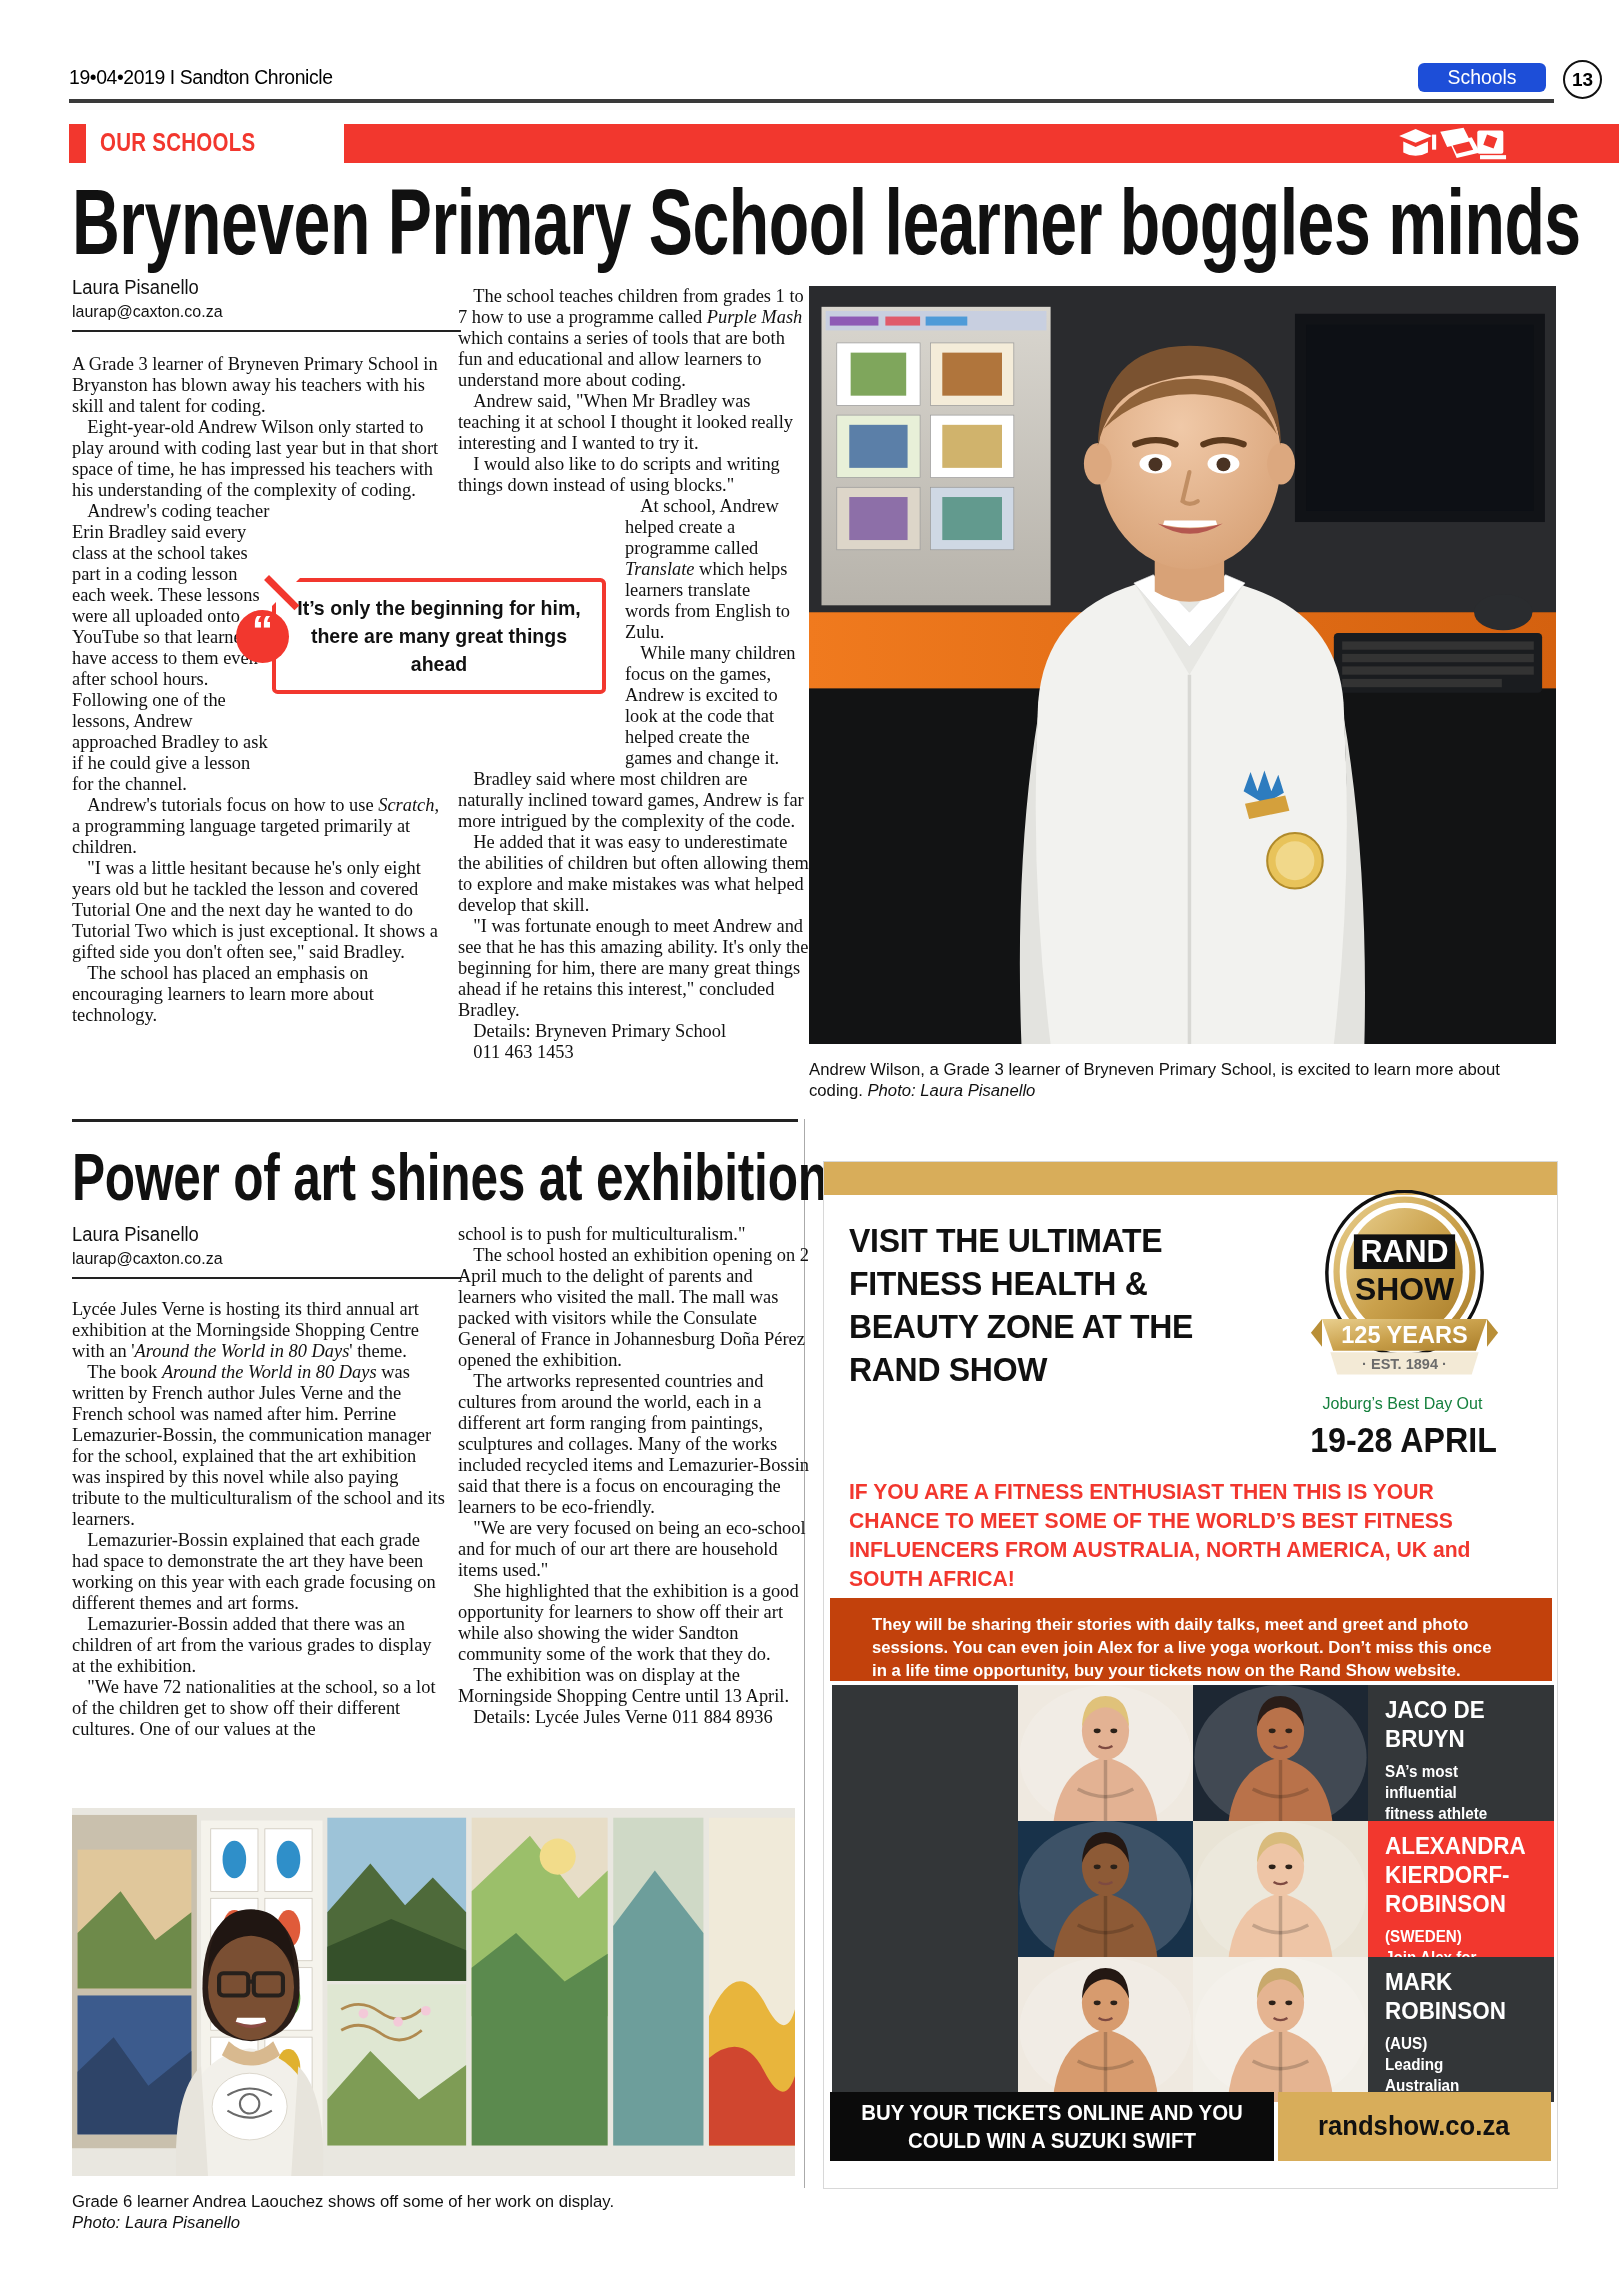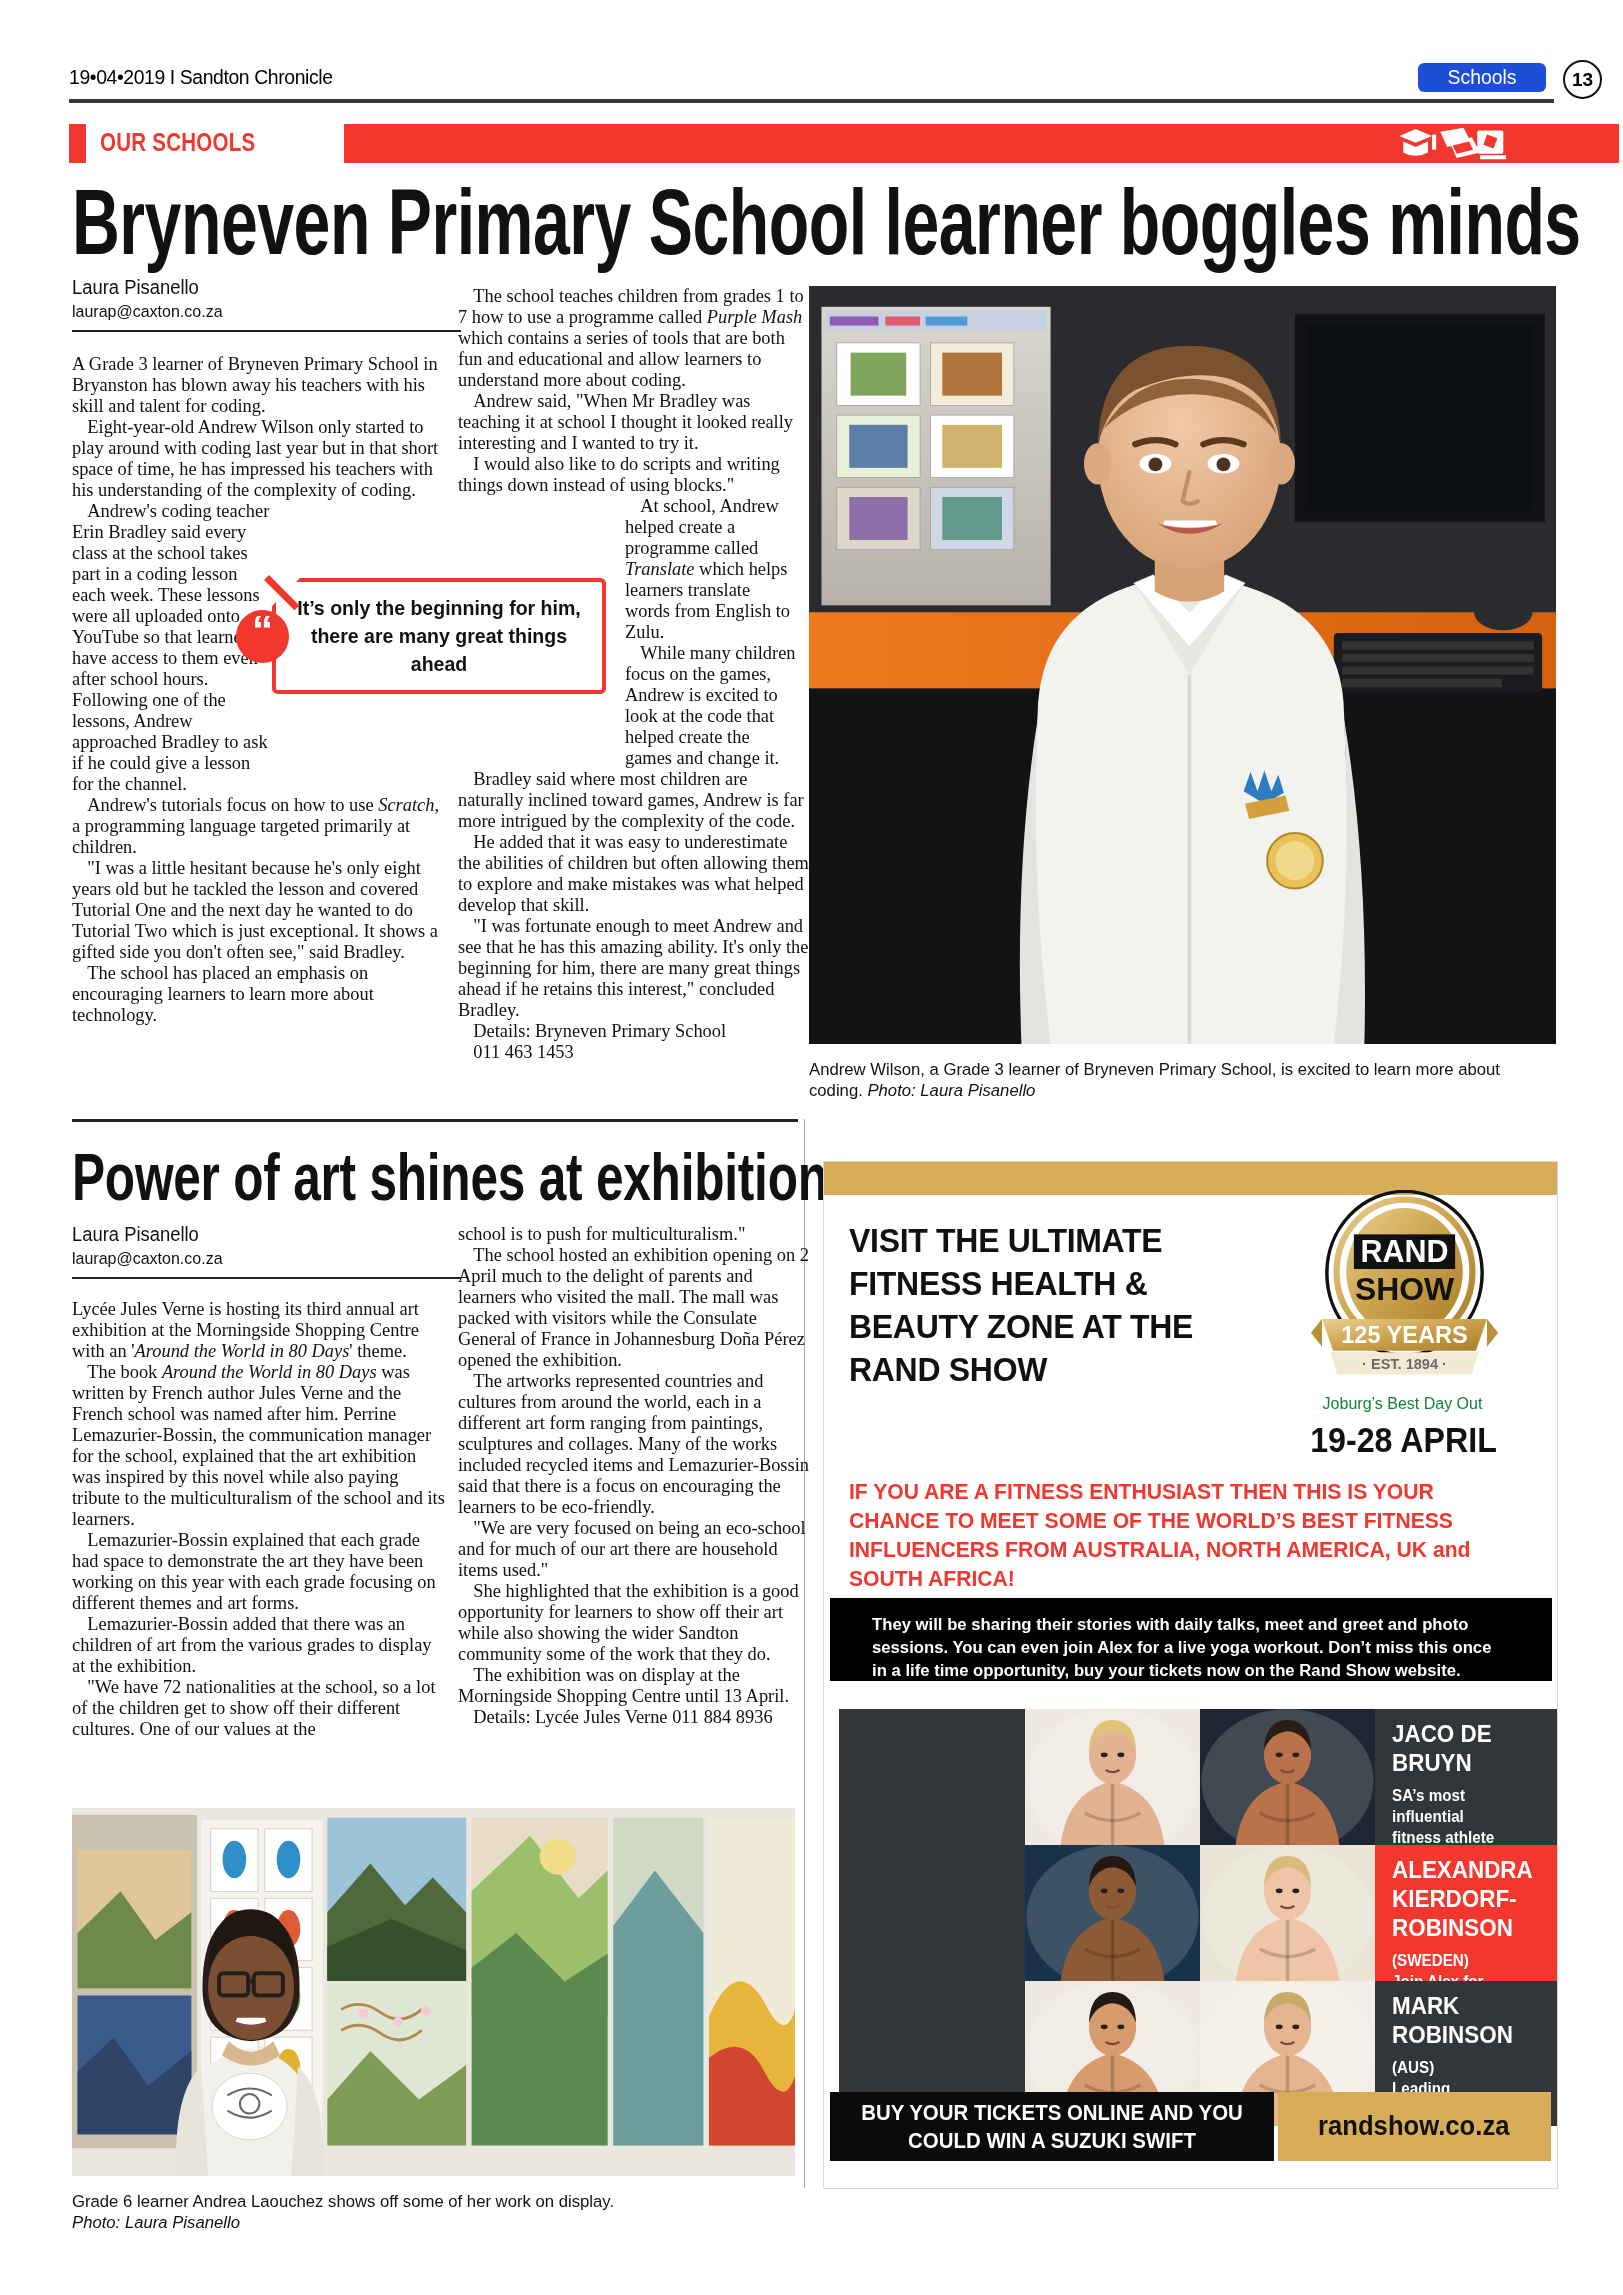--- a/index.html
+++ b/index.html
@@ -85,25 +85,25 @@
            transform:scaleX(0.94);transform-origin:left top;}
   .ad-logo{position:absolute;left:466px;top:28px;width:229px;height:208px;}
   .ad-tag{position:absolute;left:464px;top:233px;width:229px;text-align:center;font-size:16px;
           color:#15803d;font-family:"Liberation Sans",sans-serif;}
   .ad-dates{position:absolute;left:458px;top:258px;width:243px;text-align:center;
             font-family:"Liberation Sans Narrow","Liberation Sans",sans-serif;font-weight:700;
             font-size:35px;color:#111;transform:scaleX(0.92);}
   .ad-red{position:absolute;left:25px;top:315px;width:687px;
           font-family:"Liberation Sans Narrow","Liberation Sans",sans-serif;font-weight:700;
           font-size:22px;line-height:29px;color:#f2372e;transform:scaleX(0.96);transform-origin:left top;}
-  .ad-grey{position:absolute;left:5.6px;top:436px;width:722px;height:83px;background:#000000;}
+  .ad-grey{position:absolute;left:5.6px;top:436px;width:722px;height:83px;background:#c2410c;}
   .ad-grey p{margin:0;position:absolute;left:42px;top:15.3px;width:646px;color:#fff;
              font-family:"Liberation Sans Narrow","Liberation Sans",sans-serif;font-weight:700;
              font-size:17.4px;line-height:23px;transform:scaleX(0.96);transform-origin:left top;}
-  .cell{position:absolute;width:722px;height:145px;left:15px;overflow:hidden;margin-top:24px;}
+  .cell{position:absolute;width:722px;height:145px;left:8px;overflow:hidden;}
   .cell .side{position:absolute;top:0;height:145px;width:186px;box-sizing:border-box;padding:11px 12.5px;}
   .cell .side.l{left:0;text-align:right;}
   .cell .side.r{right:0;text-align:left;}
   .cell .nm{font-family:"Liberation Sans Narrow","Liberation Sans",sans-serif;font-weight:700;
             font-size:23.6px;line-height:29px;color:#fff;transform:scaleX(0.95);}
   .cell .sub{font-family:"Liberation Sans Narrow","Liberation Sans",sans-serif;font-weight:700;
              font-size:16px;line-height:21px;color:#fff;margin-top:7px;transform:scaleX(0.95);}
   .cell .ph{position:absolute;top:0;height:145px;width:175px;overflow:hidden;}
   .bgred{background:#f2372e;} .bgdark{background:#333638;}
   .ad-foot{position:absolute;left:5.6px;top:930px;width:722px;height:69px;}

